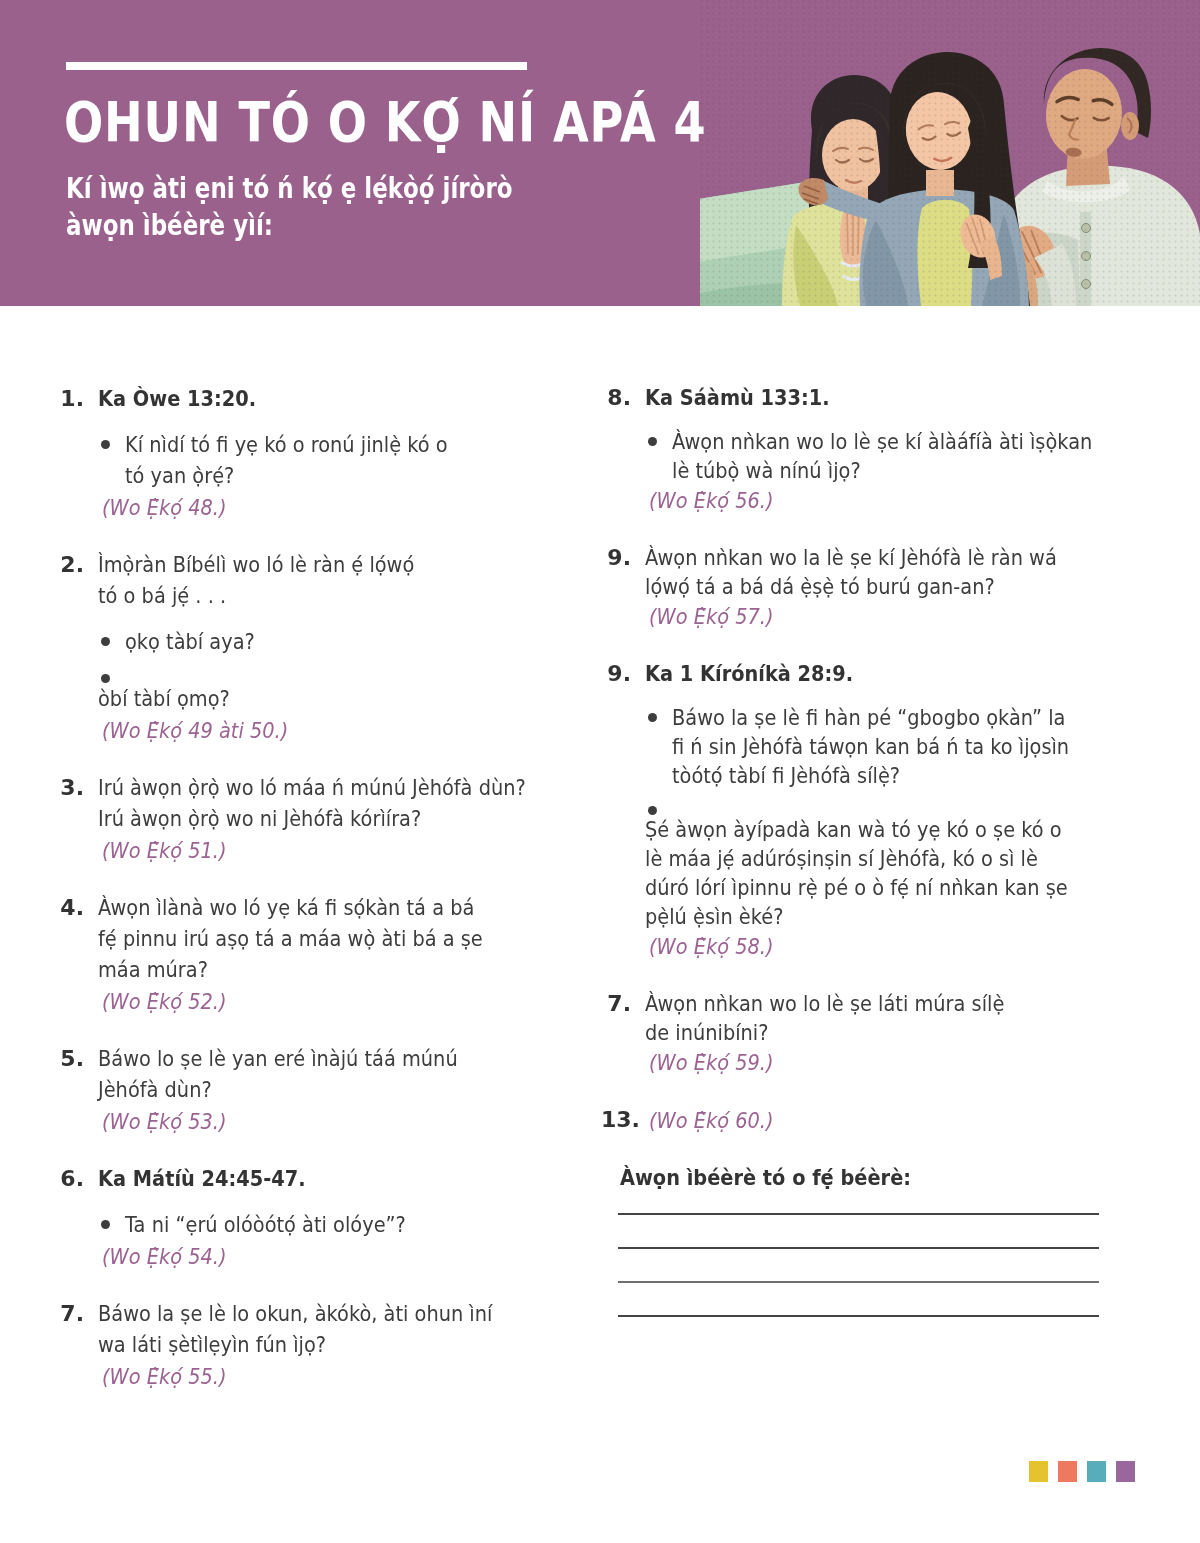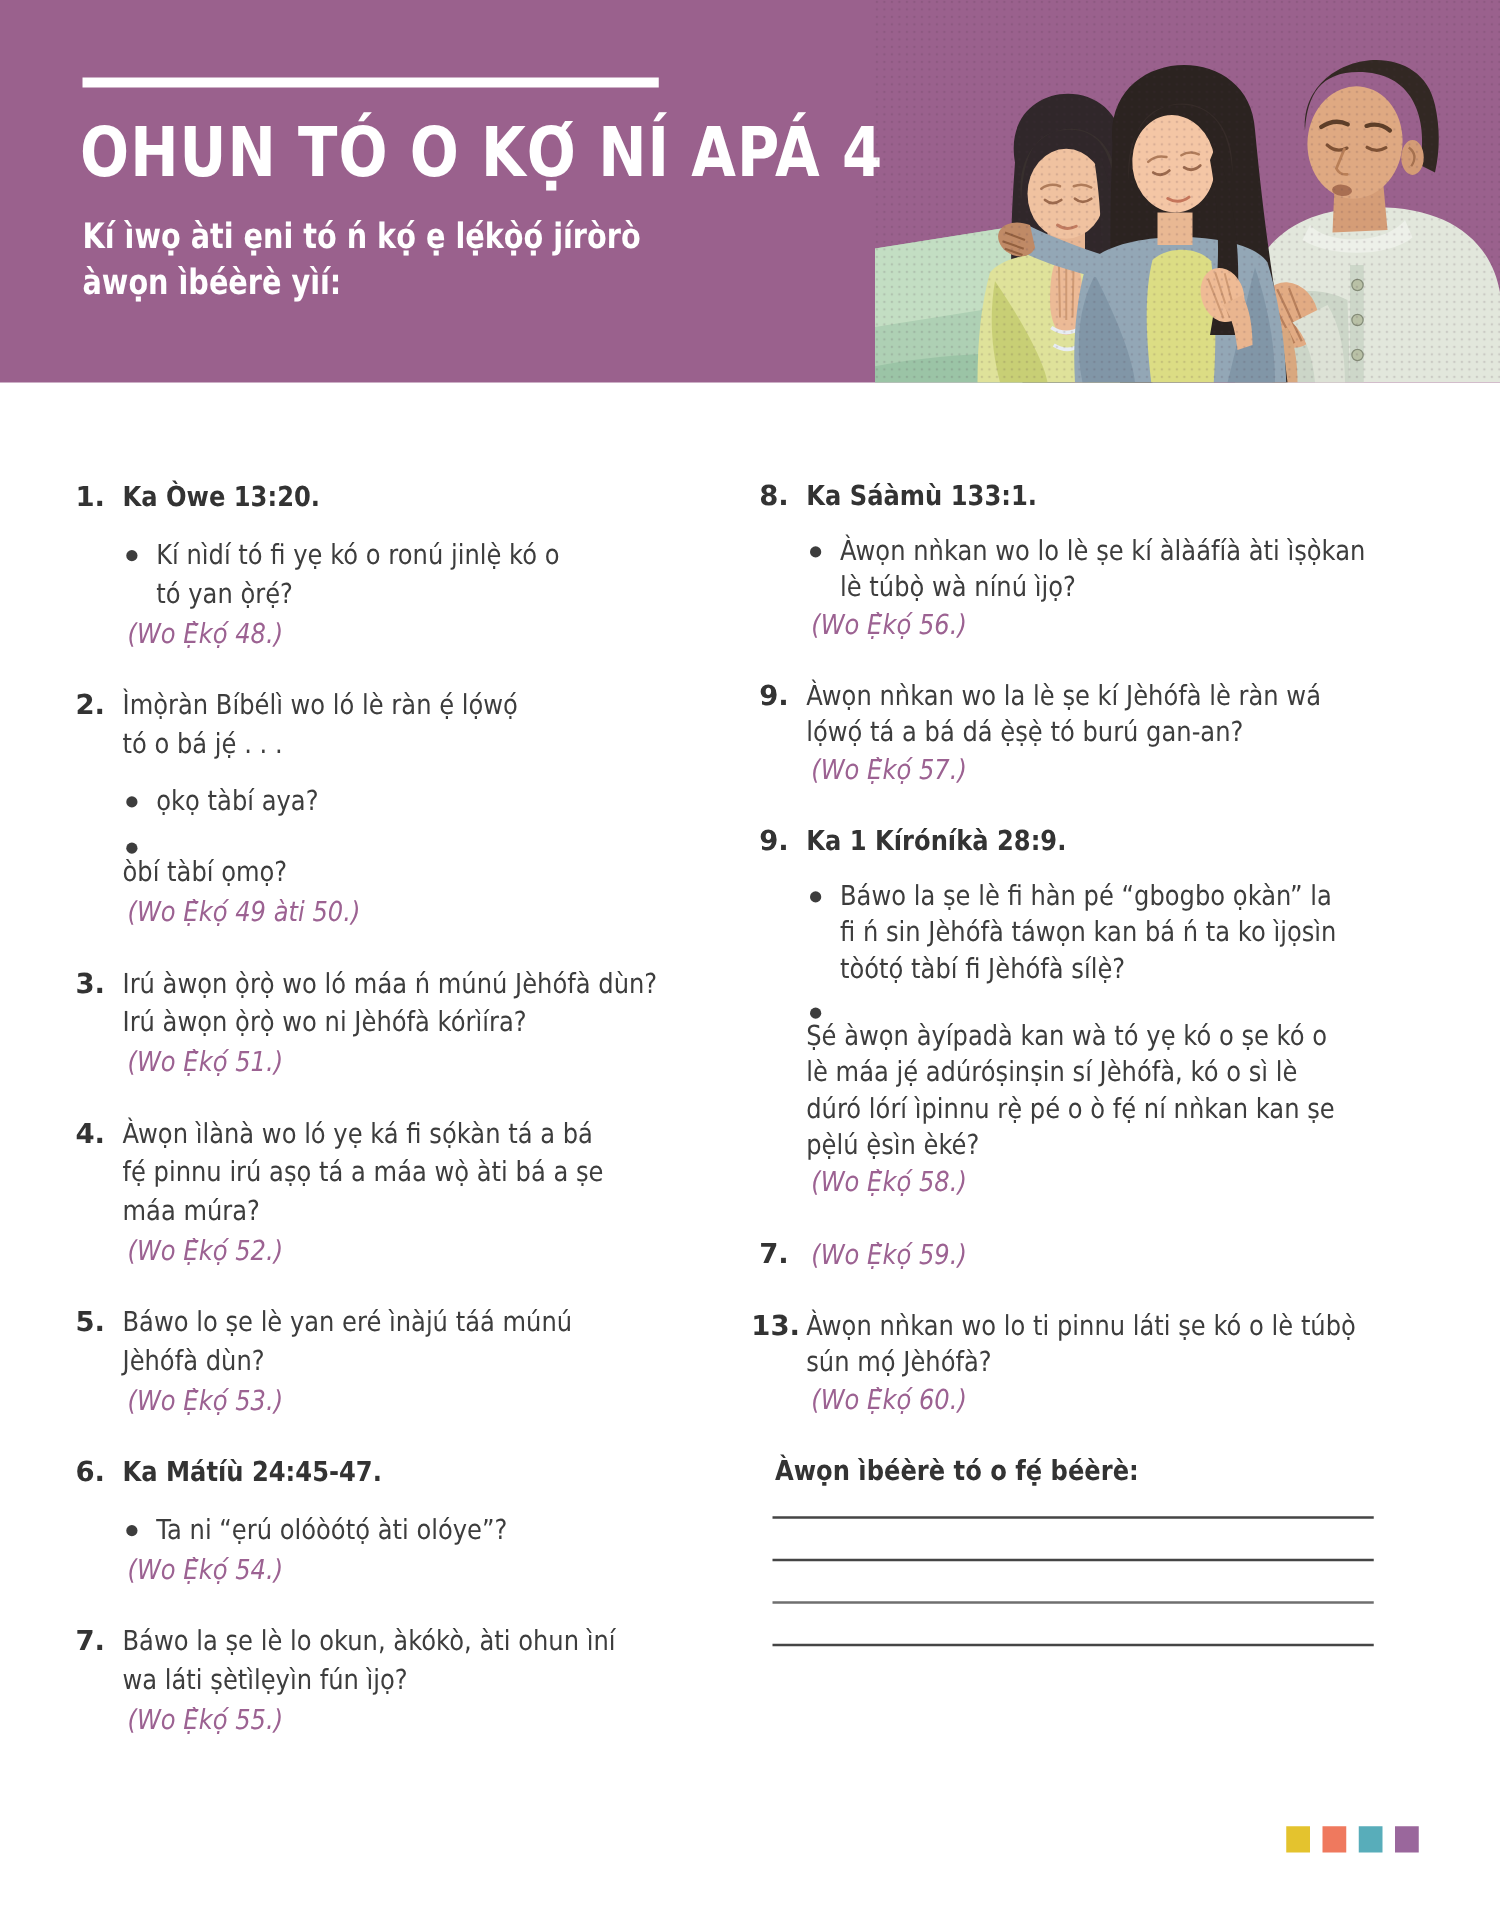--- a/index.html
+++ b/index.html
@@ -313,30 +313,30 @@
               <div class="q-line">dúró lórí ìpinnu rẹ̀ pé o ò fẹ́ ní nǹkan kan ṣe</div>
               <div class="q-line">pẹ̀lú ẹ̀sìn èké?</div>
             </div>
           </div>
           <div class="q-ref">(Wo Ẹ̀kọ́ 58.)</div>
         </div>
       </div>
       <div class="q-item">
         <div class="q-num">7.</div>
         <div class="q-body">
+          <div class="q-lead">
+            <div class="q-line">Àwọn nǹkan wo lo lè ṣe láti múra sílẹ̀</div>
+            <div class="q-line">de inúnibíni?</div>
+          </div>
           <div class="q-ref">(Wo Ẹ̀kọ́ 59.)</div>
         </div>
       </div>
       <div class="q-item">
         <div class="q-num">13.</div>
         <div class="q-body">
-          <div class="q-lead">
-            <div class="q-line">Àwọn nǹkan wo lo ti pinnu láti ṣe kó o lè túbọ̀</div>
-            <div class="q-line">sún mọ́ Jèhófà?</div>
-          </div>
           <div class="q-ref">(Wo Ẹ̀kọ́ 60.)</div>
         </div>
       </div>
       <div class="wi-heading">Àwọn ìbéèrè tó o fẹ́ béèrè:</div>
       <div class="wi-lines">
         <div class="wi-line"></div>
         <div class="wi-line"></div>
         <div class="wi-line"></div>
         <div class="wi-line"></div>
       </div>

